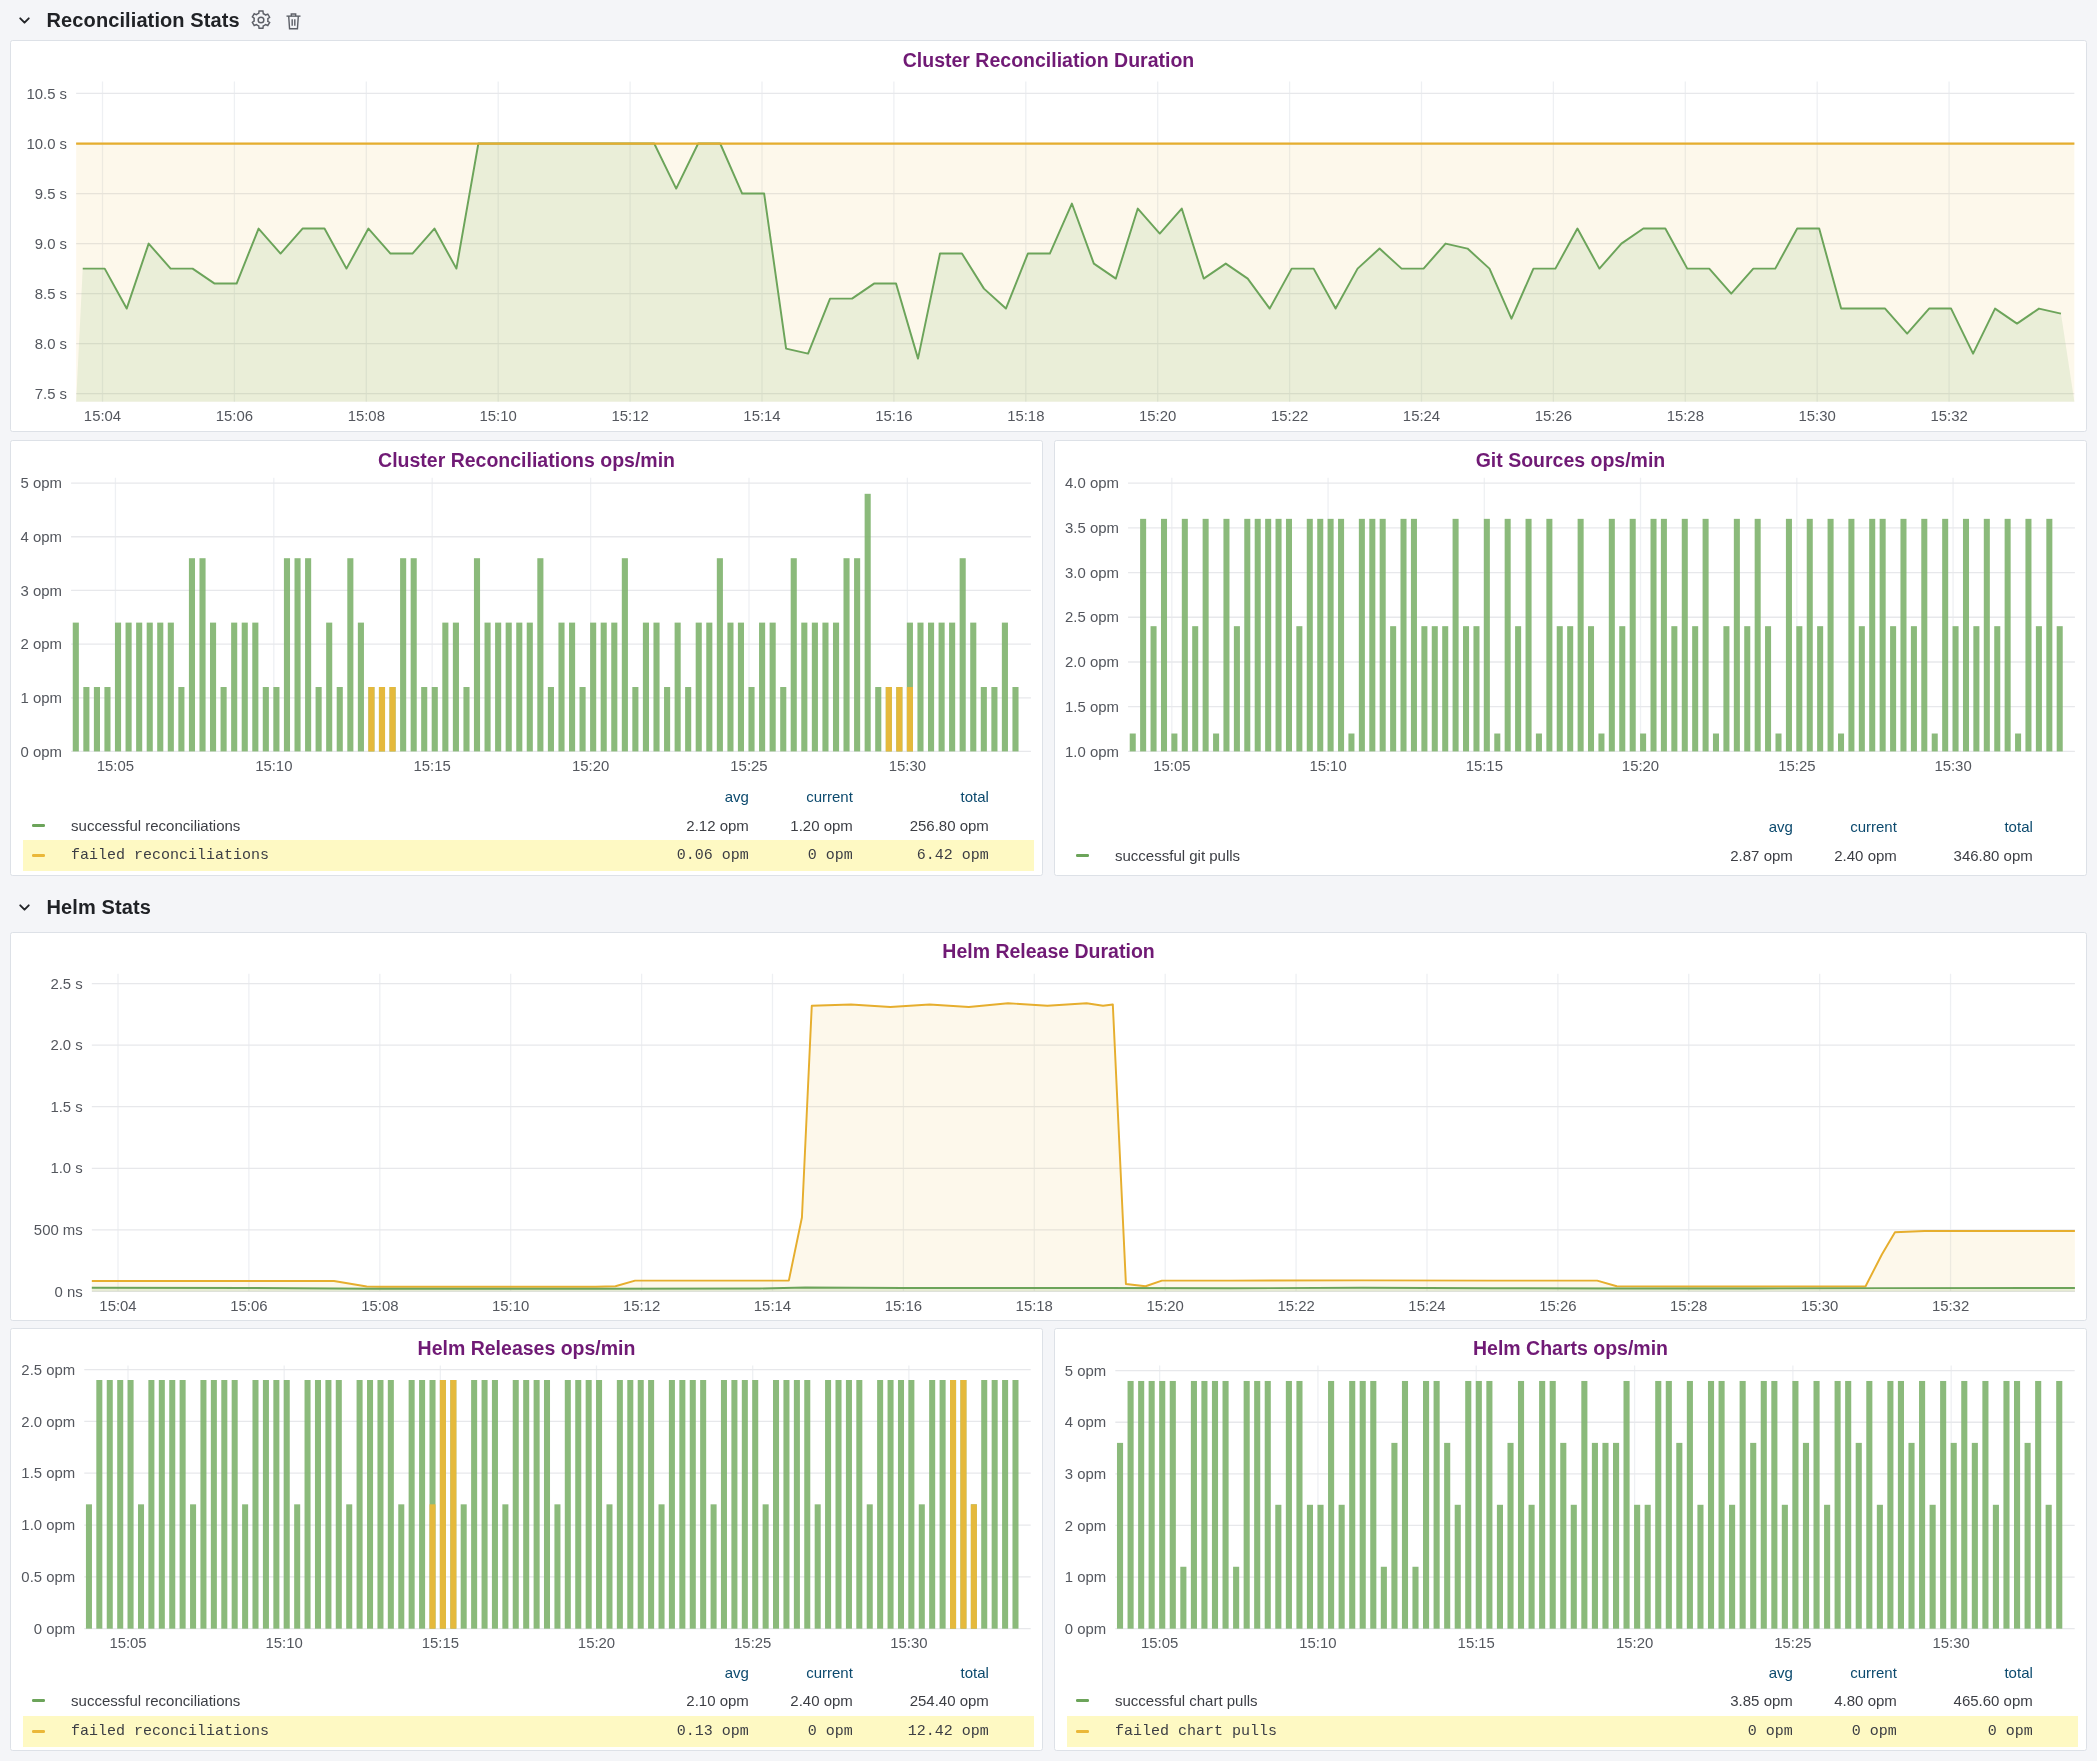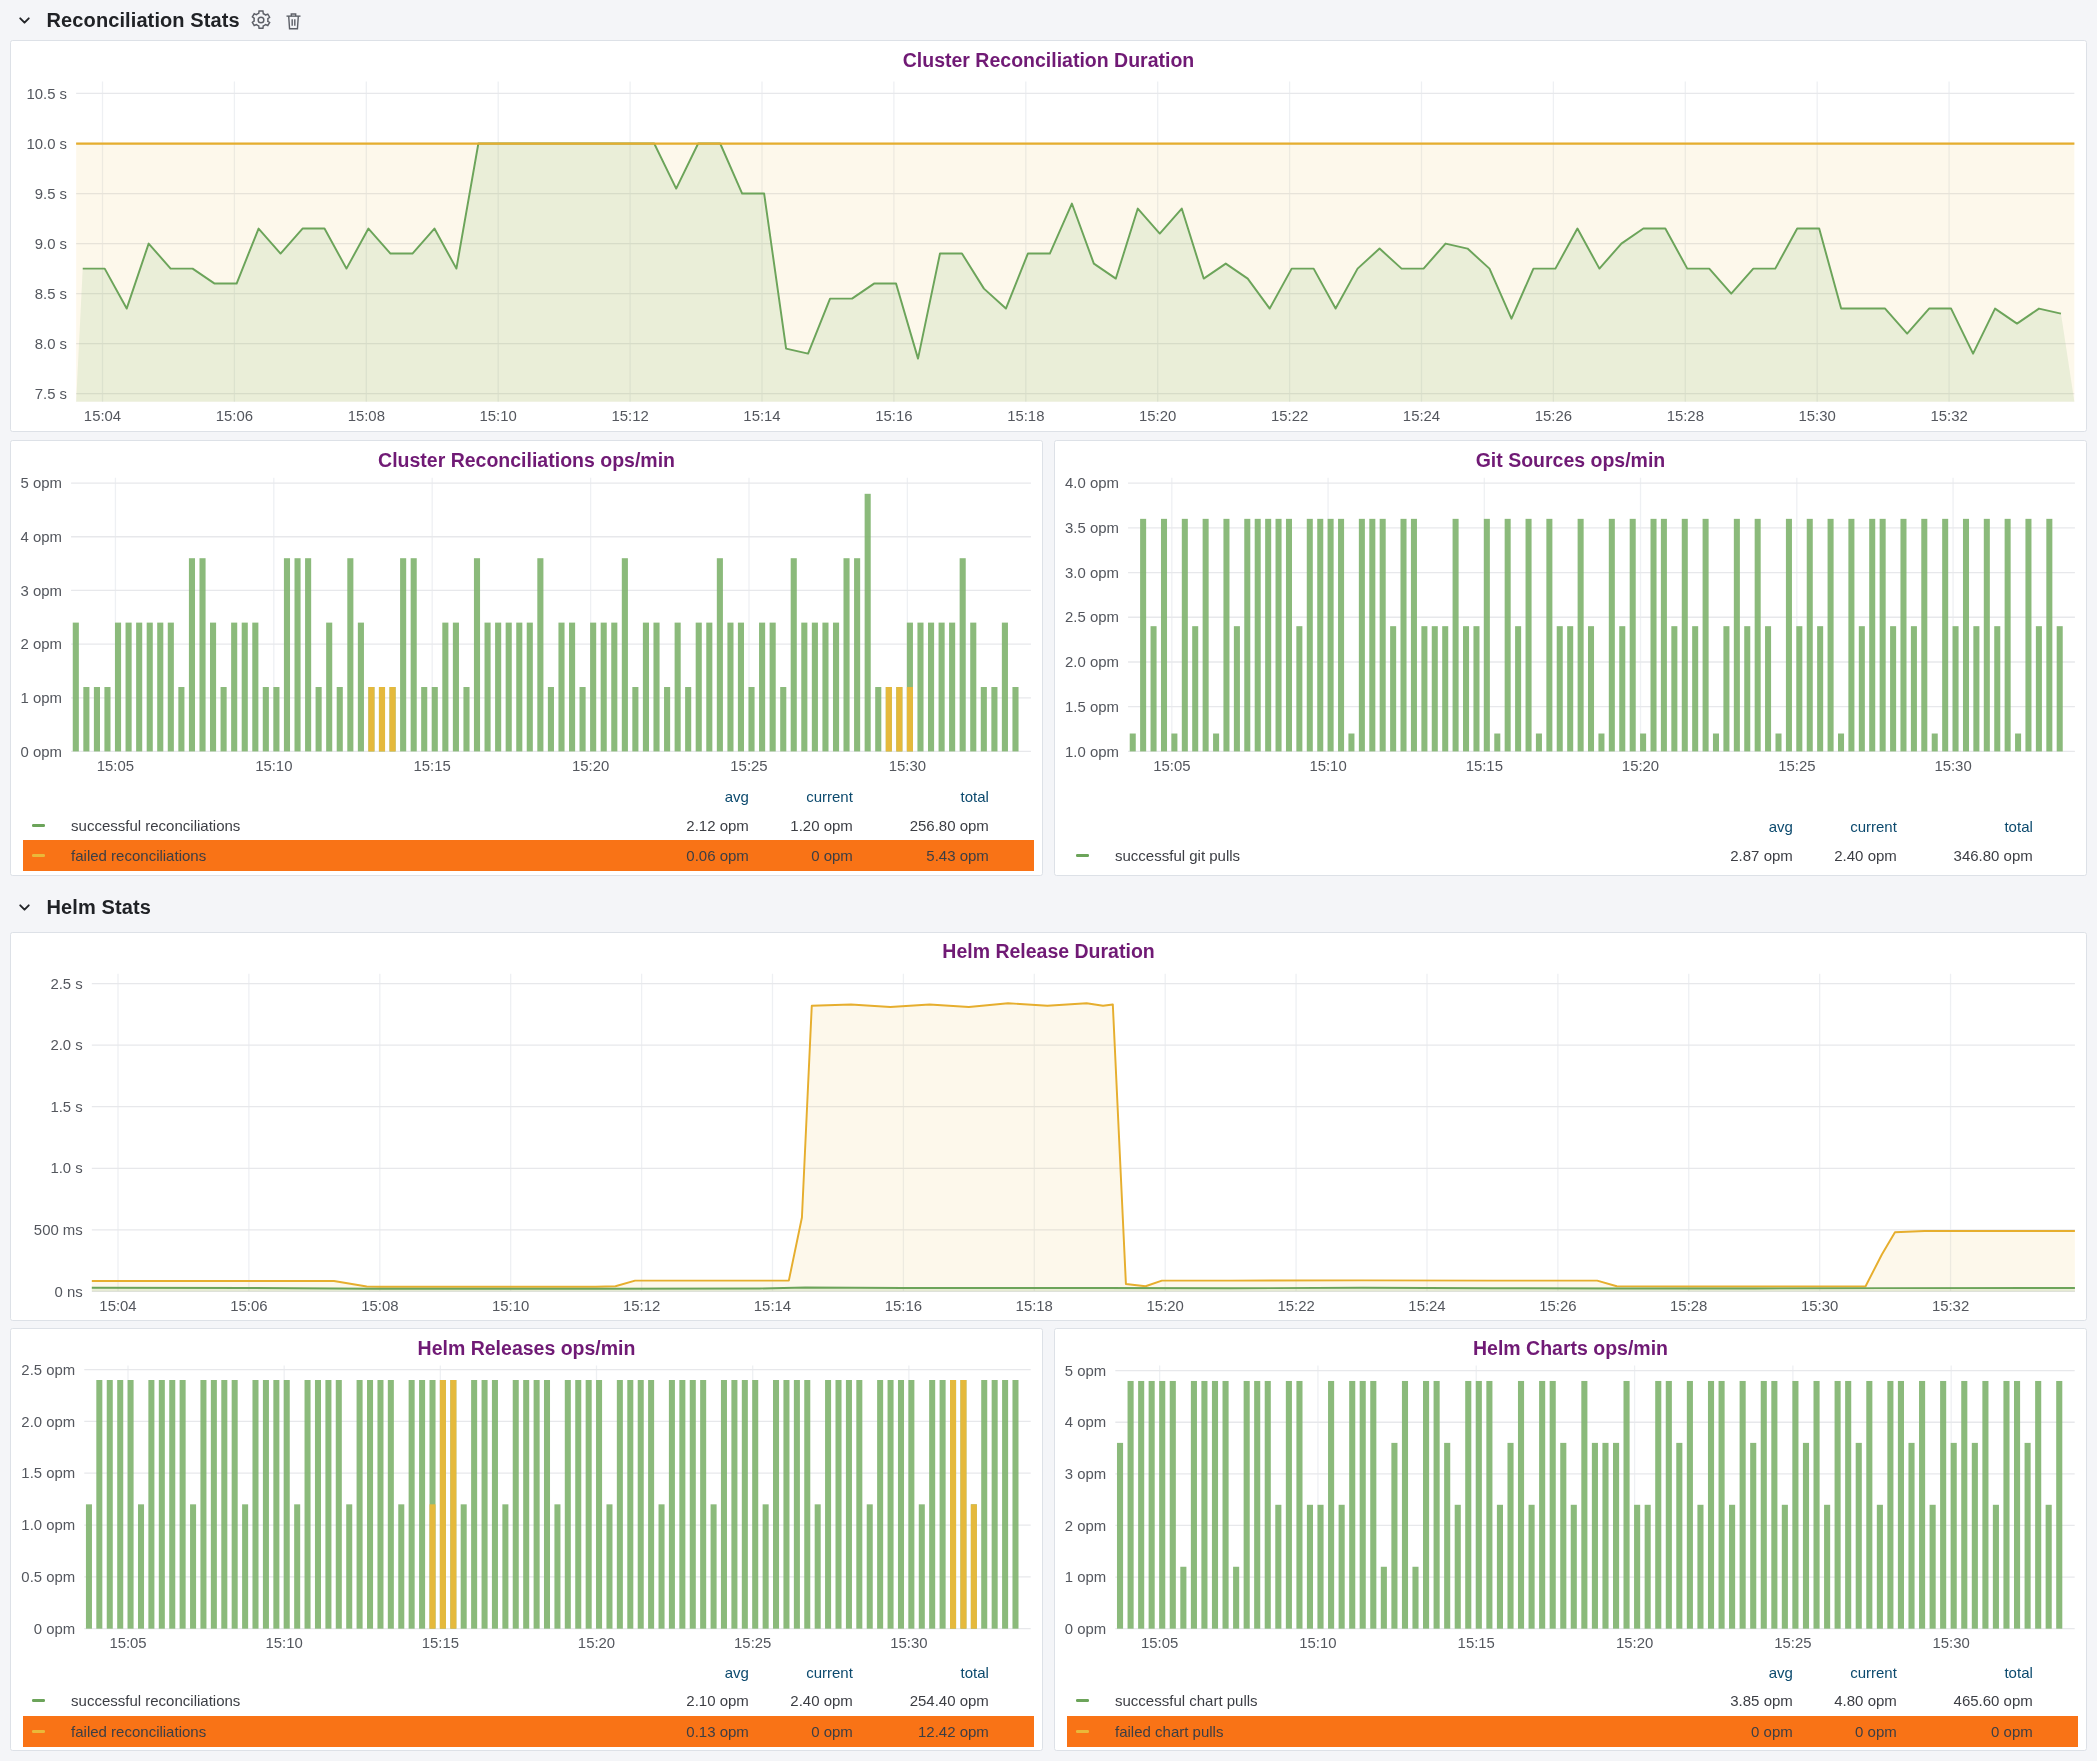--- a/index.html
+++ b/index.html
@@ -17,21 +17,21 @@
   .row .panel{flex:1 1 0;}
   .panel-title{position:absolute;top:7.8px;left:0;right:0;text-align:center;font-size:19.5px;font-weight:700;color:#701a75;cursor:pointer;}
   .chart{position:absolute;left:2.6px;right:2.6px;cursor:crosshair;}
   .legend{position:absolute;left:11.7px;right:7.8px;bottom:3.9px;font-size:15px;color:#3c3e44;}
   .lrow{display:grid;grid-template-columns:1fr 104px 104px 136px;align-items:center;height:30.5px;padding-right:45px;}
   .lhead{height:27px;}
   .lcol{color:#0c4a6e;font-weight:400;cursor:pointer;}
   .lval{text-align:right;white-space:nowrap;}
   .lname{display:flex;align-items:center;gap:26px;padding-left:9px;cursor:pointer;}
   .swatch{width:13px;height:3.2px;border-radius:1.3px;flex:0 0 auto;}
-  .hl{background:#f97316;}
+  .hl{background:#fef9c3;font-family:Liberation Mono, monospace;}
   svg text{font-family:"Liberation Sans",sans-serif;}
   .mb12{margin-bottom:7.8px;}
 </style>
 </head>
 <body>
 
 <div class="wrap">
 
   <div class="sec-head">
     <div class="sec-left">
@@ -247,21 +247,21 @@
             <div class="lval">1.20 opm</div>
             <div class="lval">256.80 opm</div>
           </div>
           <div class="lrow hl">
             <div class="lname">
               <span class="swatch" style="background: rgb(234, 184, 57);"></span>
               <span class="">failed reconciliations</span>
             </div>
             <div class="lval">0.06 opm</div>
             <div class="lval">0 opm</div>
-            <div class="lval">5.43 opm</div>
+            <div class="lval">6.42 opm</div>
           </div>
         </div>
     </div>
     <div class="panel">
       <div class="panel-title">Git Sources ops/min</div>
       <div class="chart" style="top:30px;height:304px"><svg width="1026" height="304" viewBox="0 0 1582 468">
             <line x1="175.5" y1="10" x2="175.5" y2="432" stroke="#eef0f3" stroke-width="2"></line>
             <text x="175.5" y="462" text-anchor="middle" fill="#54575e" font-size="23">15:05</text>
             <line x1="416.4" y1="10" x2="416.4" y2="432" stroke="#eef0f3" stroke-width="2"></line>
             <text x="416.4" y="462" text-anchor="middle" fill="#54575e" font-size="23">15:10</text>

